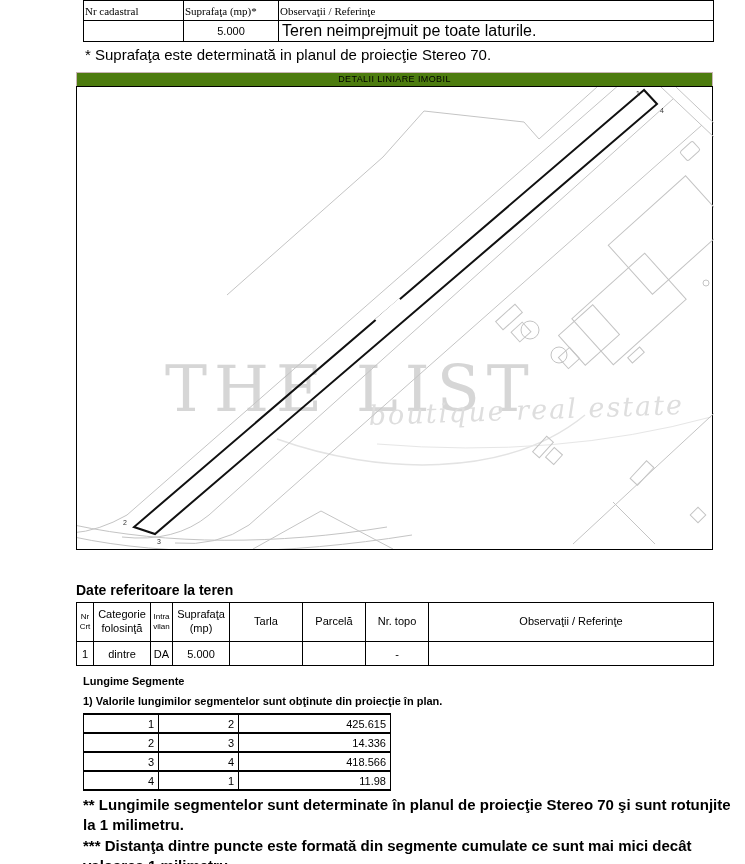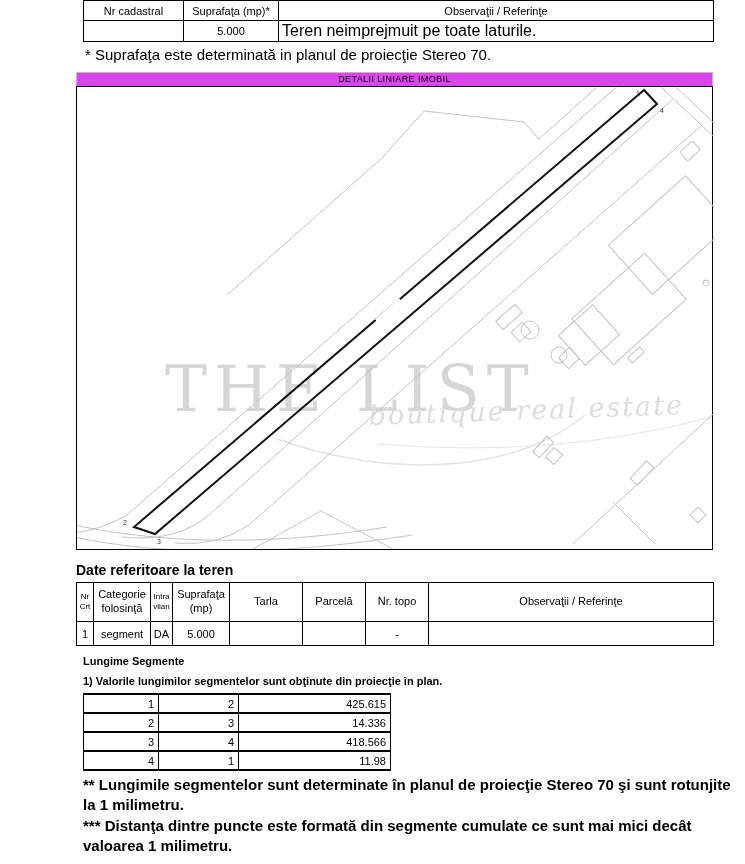--- a/index.html
+++ b/index.html
@@ -5,31 +5,31 @@
   html,body{margin:0;padding:0;background:#fff;}
   body{
     width:745px;height:864px;overflow:hidden;
     font-family:"Liberation Sans", sans-serif;color:#000;
     -webkit-font-smoothing:antialiased;
   }
   .page{position:relative;width:745px;height:864px;}
 
   
   .h-teren{font-size:14px;font-weight:bold;margin:10px 0 7px 83px;}
-  .h-date{font-size:14px;font-weight:bold;margin:12px 0 4px 76px;}
+  .h-date{font-size:14px;font-weight:bold;margin:32px 0 4px 76px;}
   .h-seg{font-size:11px;font-weight:bold;margin:9px 0 8px 83px;}
   .seg-note{font-size:11px;font-weight:bold;margin:7px 0 6px 83px;}
 
   
   table{border-collapse:collapse;table-layout:fixed;}
   th,td{border:1px solid #000;font-weight:normal;overflow:hidden;}
 
   
   .t1{margin-left:83px;width:630px;font-size:11px;}
-  .t1 th{height:17px;text-align:center;}
+  .t1 th{height:17px;text-align:left;font-family:Liberation Serif, serif;}
   .t1 td{height:16px;text-align:center;}
   .t1 td.obs{font-size:16px;text-align:left;padding-left:3px;}
   .t1 col.c1{width:100px;} .t1 col.c2{width:95px;} .t1 col.c3{width:435px;}
 
   .fn-star{font-size:15px;margin:4px 0 0 85px;}
 
   
   .map-wrap{margin:9px 0 0 76px;width:637px;}
   .map-title{
     height:13px;line-height:13px;text-align:center;font-size:9px;
@@ -82,21 +82,21 @@
       <td></td>
       <td>5.000</td>
       <td class="obs">Teren neimprejmuit pe toate laturile.</td>
     </tr>
   </tbody>
     </table>
 
   <div class="fn-star">* Suprafaţa este determinată in planul de proiecţie Stereo 70.</div>
 
   <div class="map-wrap">
-    <div class="map-title" style="background: #d946ef;">DETALII LINIARE IMOBIL</div>
+    <div class="map-title" style="background: #4d7c0f;">DETALII LINIARE IMOBIL</div>
     <div class="map-area">
       <svg width="637" height="462" viewBox="0 0 637 462">
 
         <g>
           <text x="88" y="324" font-family="DejaVu Serif, serif" font-size="63" letter-spacing="7" fill="#d6d6d6">THE LIST</text>
           <text x="292" y="338" font-family="DejaVu Serif, serif" font-size="27" font-style="italic" letter-spacing="2" fill="#dedede" transform="rotate(-2 292 338)">boutique  real  estate</text>
           <path d="M 200,352 C 300,388 430,392 508,328" stroke="#e3e3e3" fill="none" stroke-width="1.5"></path>
           <path d="M 300,357 Q 480,372 634,330" stroke="#e6e6e6" fill="none" stroke-width="1"></path>
         </g>
 
@@ -175,21 +175,21 @@
         <span>Suprafaţa</span><br>
         <span>(mp)</span>
       </th>
       <th>Tarla</th>
       <th>Parcelă</th>
       <th>Nr. topo</th>
       <th>Observaţii / Referinţe</th>
     </tr>
     <tr>
       <td>1</td>
-      <td>segment</td>
+      <td>dintre</td>
       <td>DA</td>
       <td>5.000</td>
       <td></td>
       <td></td>
       <td>-</td>
       <td></td>
     </tr>
   </tbody>
     </table>
 

